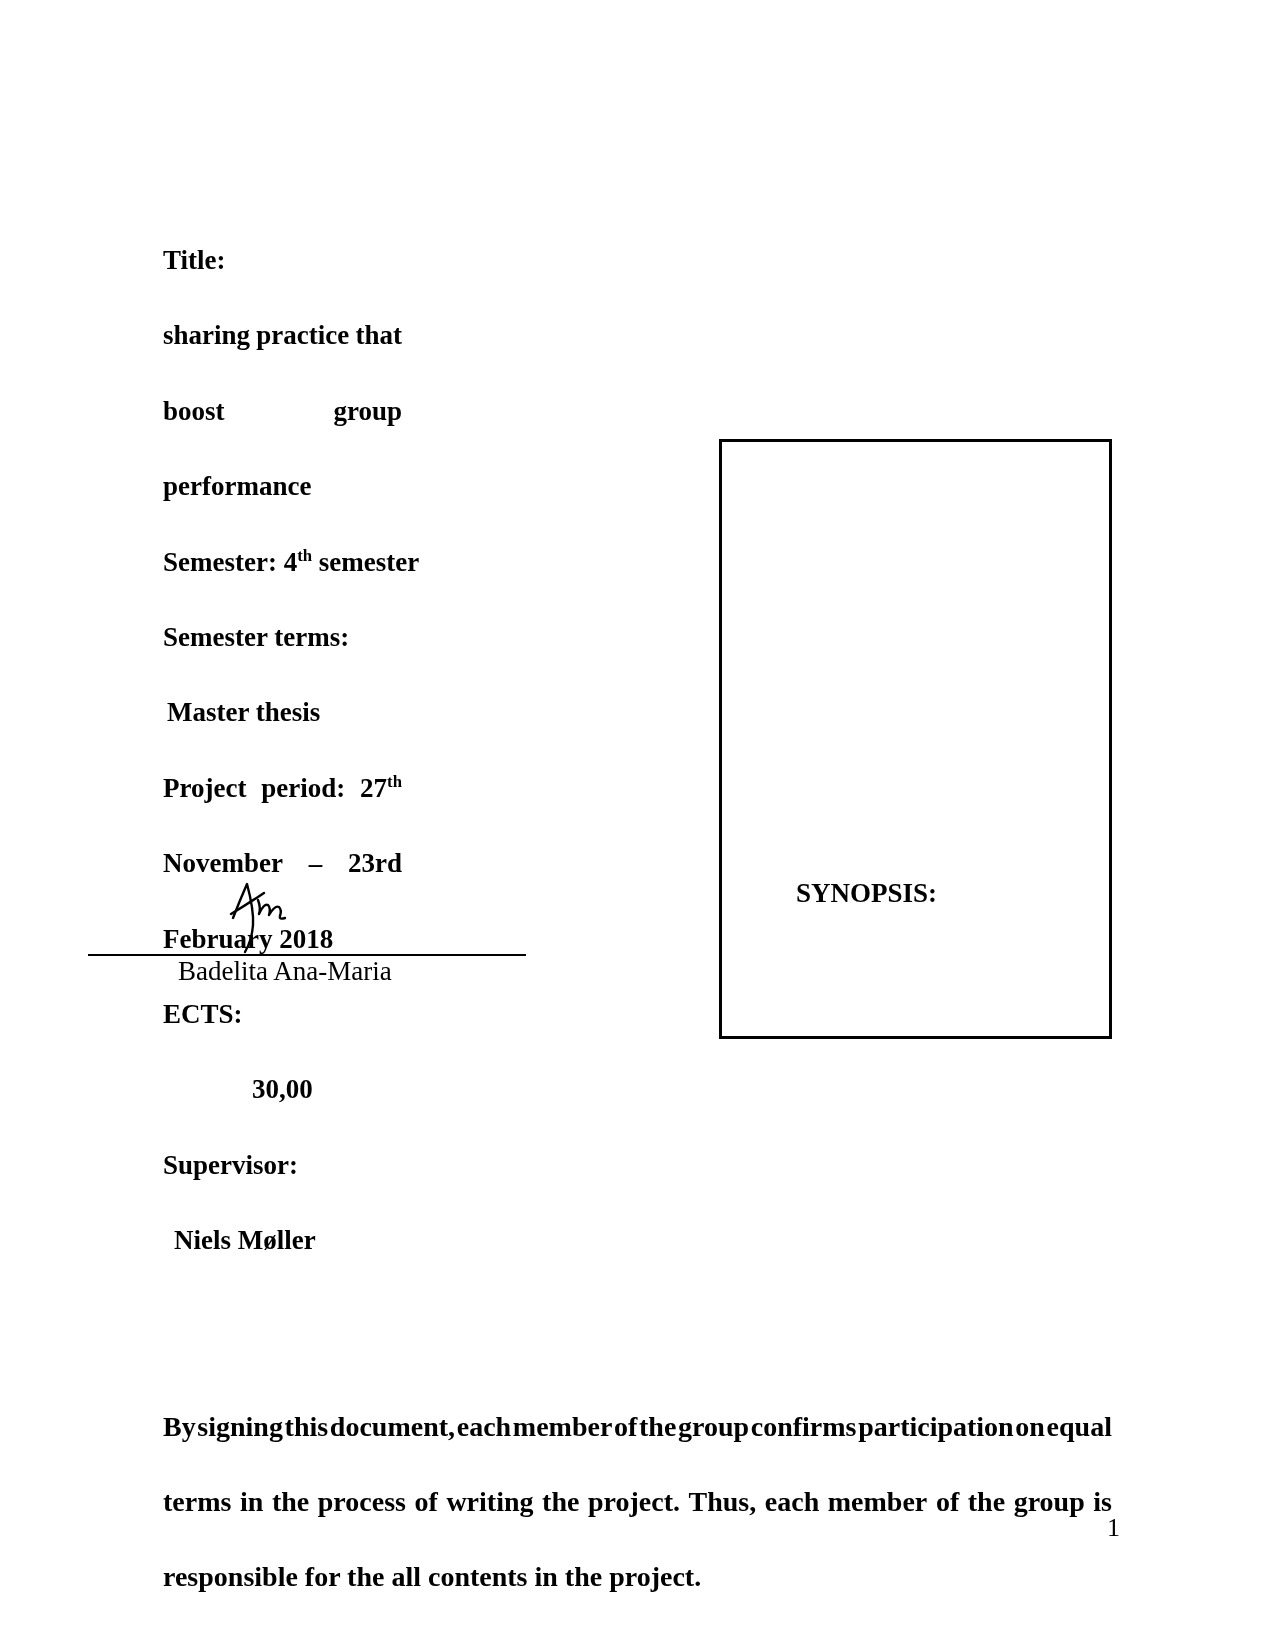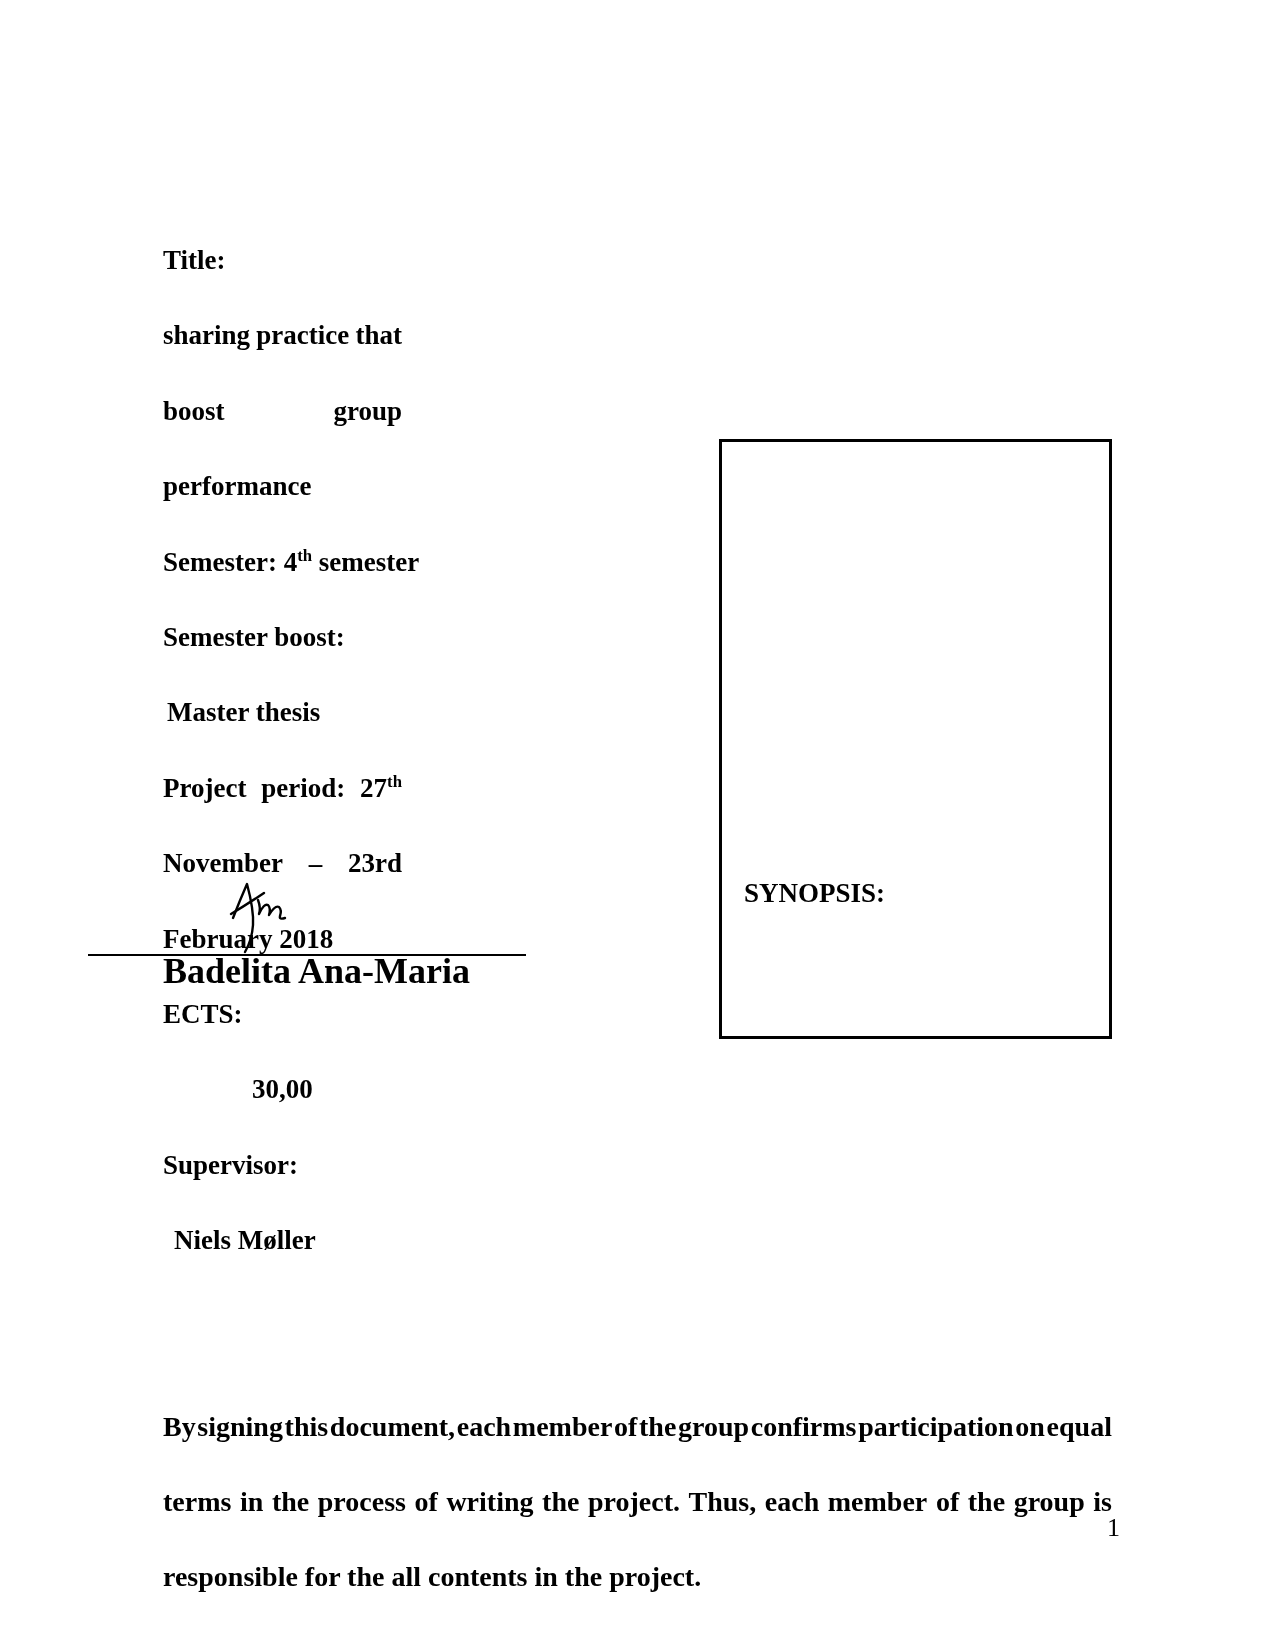--- a/index.html
+++ b/index.html
@@ -35,21 +35,21 @@
     left: 719px;
     top: 439px;
     width: 393px;
     height: 600px;
     border: 3px solid #000000;
     box-sizing: border-box;
     background: #ffffff;
   }
   .synopsis-label {
     position: absolute;
-    left: 744px;
+    left: 796px;
     top: 876px;
     font-size: 27px;
     font-weight: bold;
     line-height: 35px;
   }
 
   
   .signature {
     position: absolute;
     left: 218px;
@@ -60,24 +60,24 @@
   .sig-line {
     position: absolute;
     left: 88px;
     top: 954px;
     width: 438px;
     height: 2px;
     background: #000000;
   }
   .sig-name {
     position: absolute;
-    left: 163px;
+    left: 178px;
     top: 954px;
-    font-size: 36px;
-    font-weight: bold;
+    font-size: 27px;
+    font-weight: normal;
     line-height: 35px;
     white-space: nowrap;
   }
 
   
   .print-info {
     position: absolute;
     left: 163px;
     top: 1093px;
     font-size: 27px;
@@ -115,21 +115,21 @@
         <span>sharing</span>
         <span>practice</span>
         <span>that</span>
       </div>
     <div class="ln flexjust">
         <span>boost</span>
         <span>group</span>
       </div>
     <div class="ln">performance</div>
     <div class="ln"><span>Semester: 4</span><sup>th</sup><span> semester</span></div>
-    <div class="ln">Semester boost:</div>
+    <div class="ln">Semester terms:</div>
     <div class="ln indent-small">Master thesis</div>
     <div class="ln flexjust">
       <span>Project</span>
       <span>period:</span>
       <span><span>27</span><sup>th</sup></span>
     </div>
     <div class="ln flexjust">
         <span>November</span>
         <span>–</span>
         <span>23rd</span>

